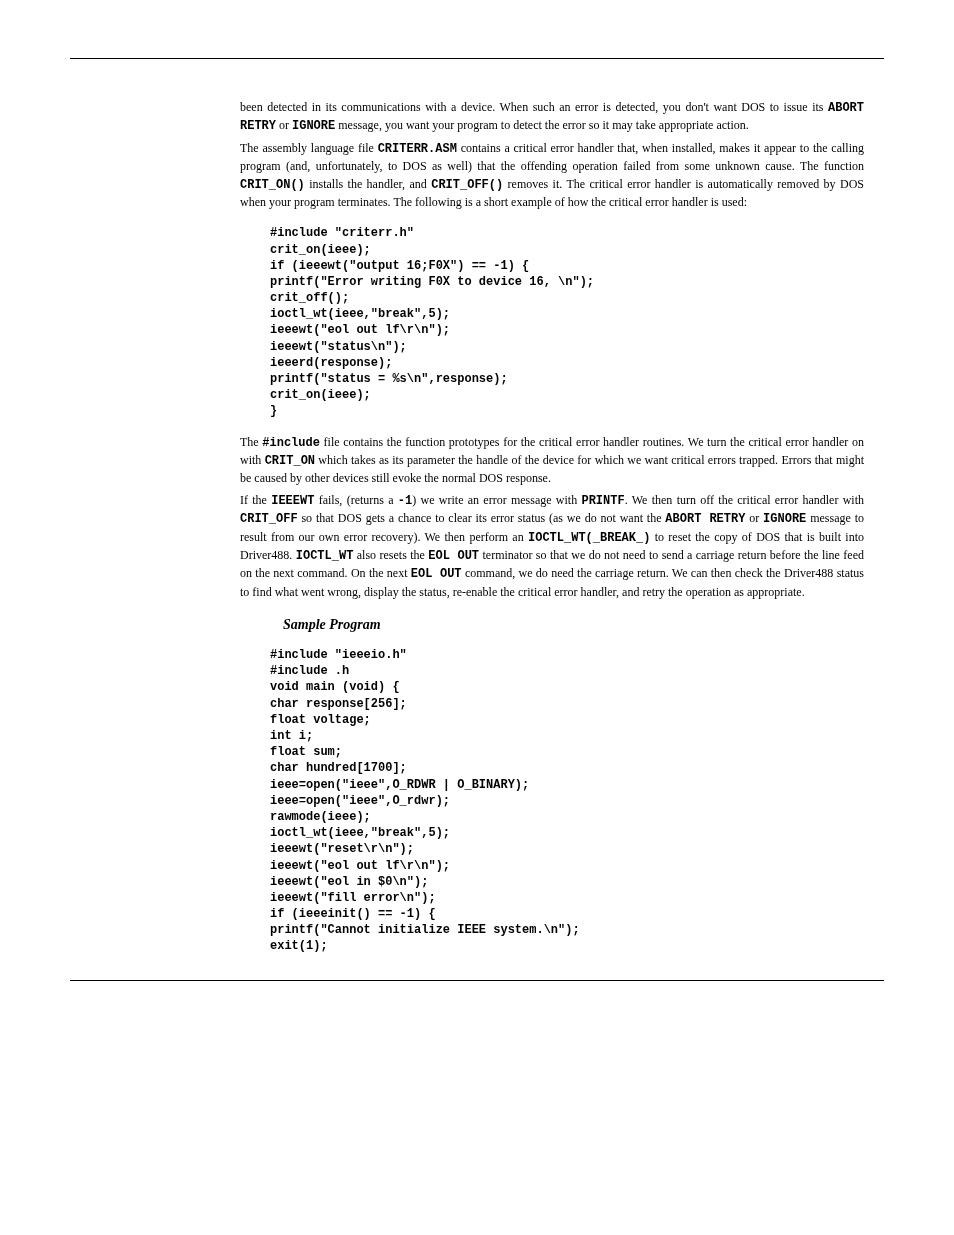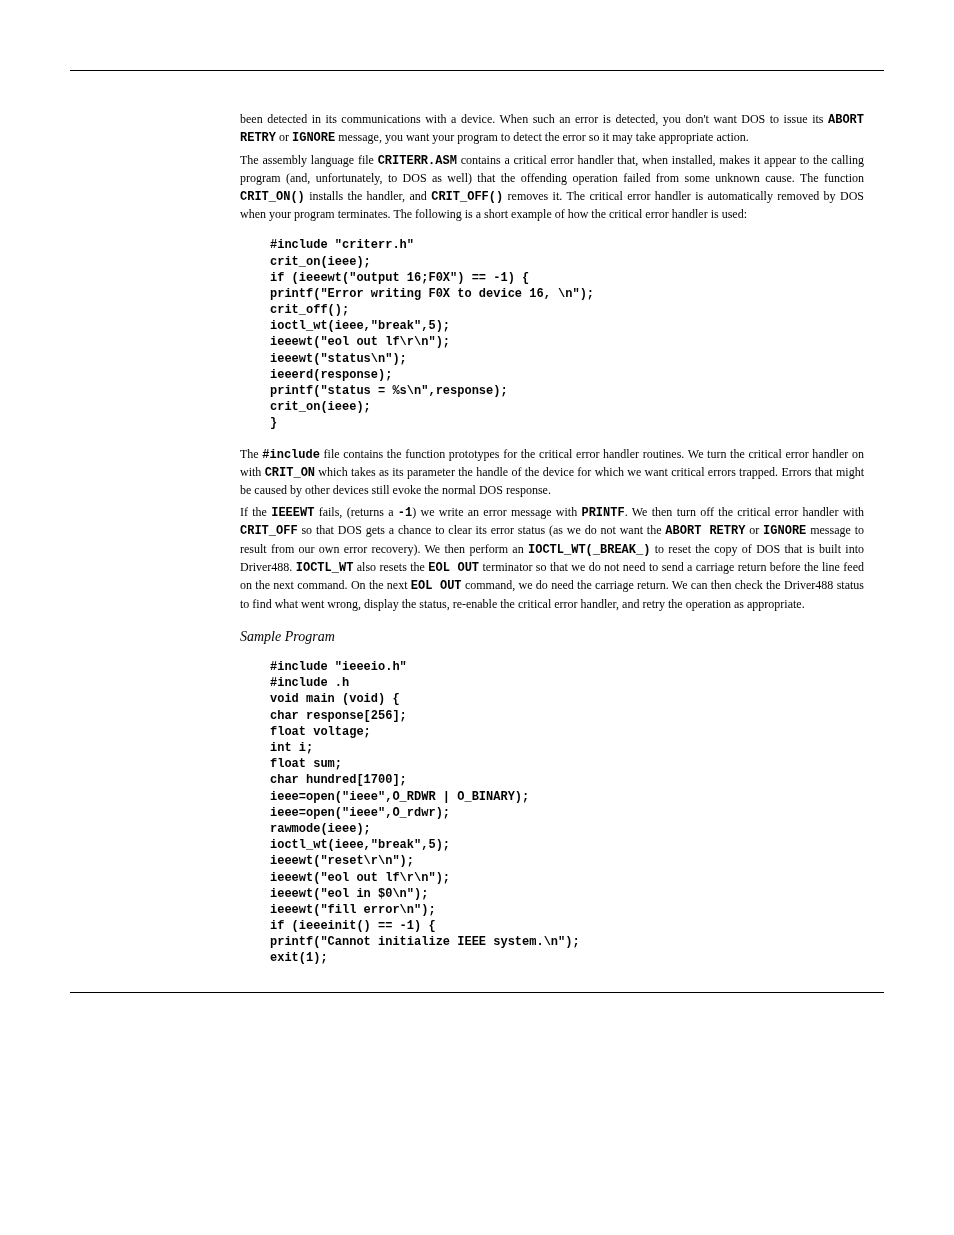--- a/index.html
+++ b/index.html
@@ -5,21 +5,21 @@
   body {
     margin: 0;
     padding: 0;
     font-family: "Times New Roman", serif;
     font-size: 12px;
     color: #000;
     background: #fff;
     width: 954px;
   }
   .page {
-    padding: 50px 70px 30px 70px;
+    padding: 38px 70px 30px 70px;
     box-sizing: border-box;
   }
   .hr-top {
     border: none;
     border-top: 1.5px solid #000;
     margin: 20px 0 40px 0;
   }
   .hr-bottom {
     border: none;
     border-top: 1.5px solid #000;
@@ -86,21 +86,21 @@
   <div class="main-col">
     <p class="prose">
       <span>The </span><span class="mono">#include</span><span> file contains the function prototypes for the critical error handler routines. We turn the critical error handler on with </span><span class="mono">CRIT_ON</span><span> which takes as its parameter the handle of the device for which we want critical errors trapped. Errors that might be caused by other devices still evoke the normal DOS response.</span>
     </p>
 
     <p class="prose">
       <span>If the </span><span class="mono">IEEEWT</span><span> fails, (returns a </span><span class="mono">-1</span><span>) we write an error message with </span><span class="mono">PRINTF</span><span>. We then turn off the critical error handler with </span><span class="mono">CRIT_OFF</span><span> so that DOS gets a chance to clear its error status (as we do not want the </span><span class="mono">ABORT RETRY</span><span> or </span><span class="mono">IGNORE</span><span> message to result from our own error recovery). We then perform an </span><span class="mono">IOCTL_WT(_BREAK_)</span><span> to reset the copy of DOS that is built into Driver488. </span><span class="mono">IOCTL_WT</span><span> also resets the </span><span class="mono">EOL OUT</span><span> terminator so that we do not need to send a carriage return before the line feed on the next command. On the next </span><span class="mono">EOL OUT</span><span> command, we do need the carriage return. We can then check the Driver488 status to find what went wrong, display the status, re-enable the critical error handler, and retry the operation as appropriate.</span>
     </p>
 
     <div class="gap"></div>
-    <div style="font-style:italic; font-size:14px; font-weight:normal;">Sample Program</div>
+    <div style="font-style:italic; font-size:14px; font-weight:bold;margin-left:43px;">Sample Program</div>
   </div>
 
   <div class="code-block">#include "ieeeio.h"
 #include .h
 void main (void) {
 char response[256];
 float voltage;
 int i;
 float sum;
 char hundred[1700];

